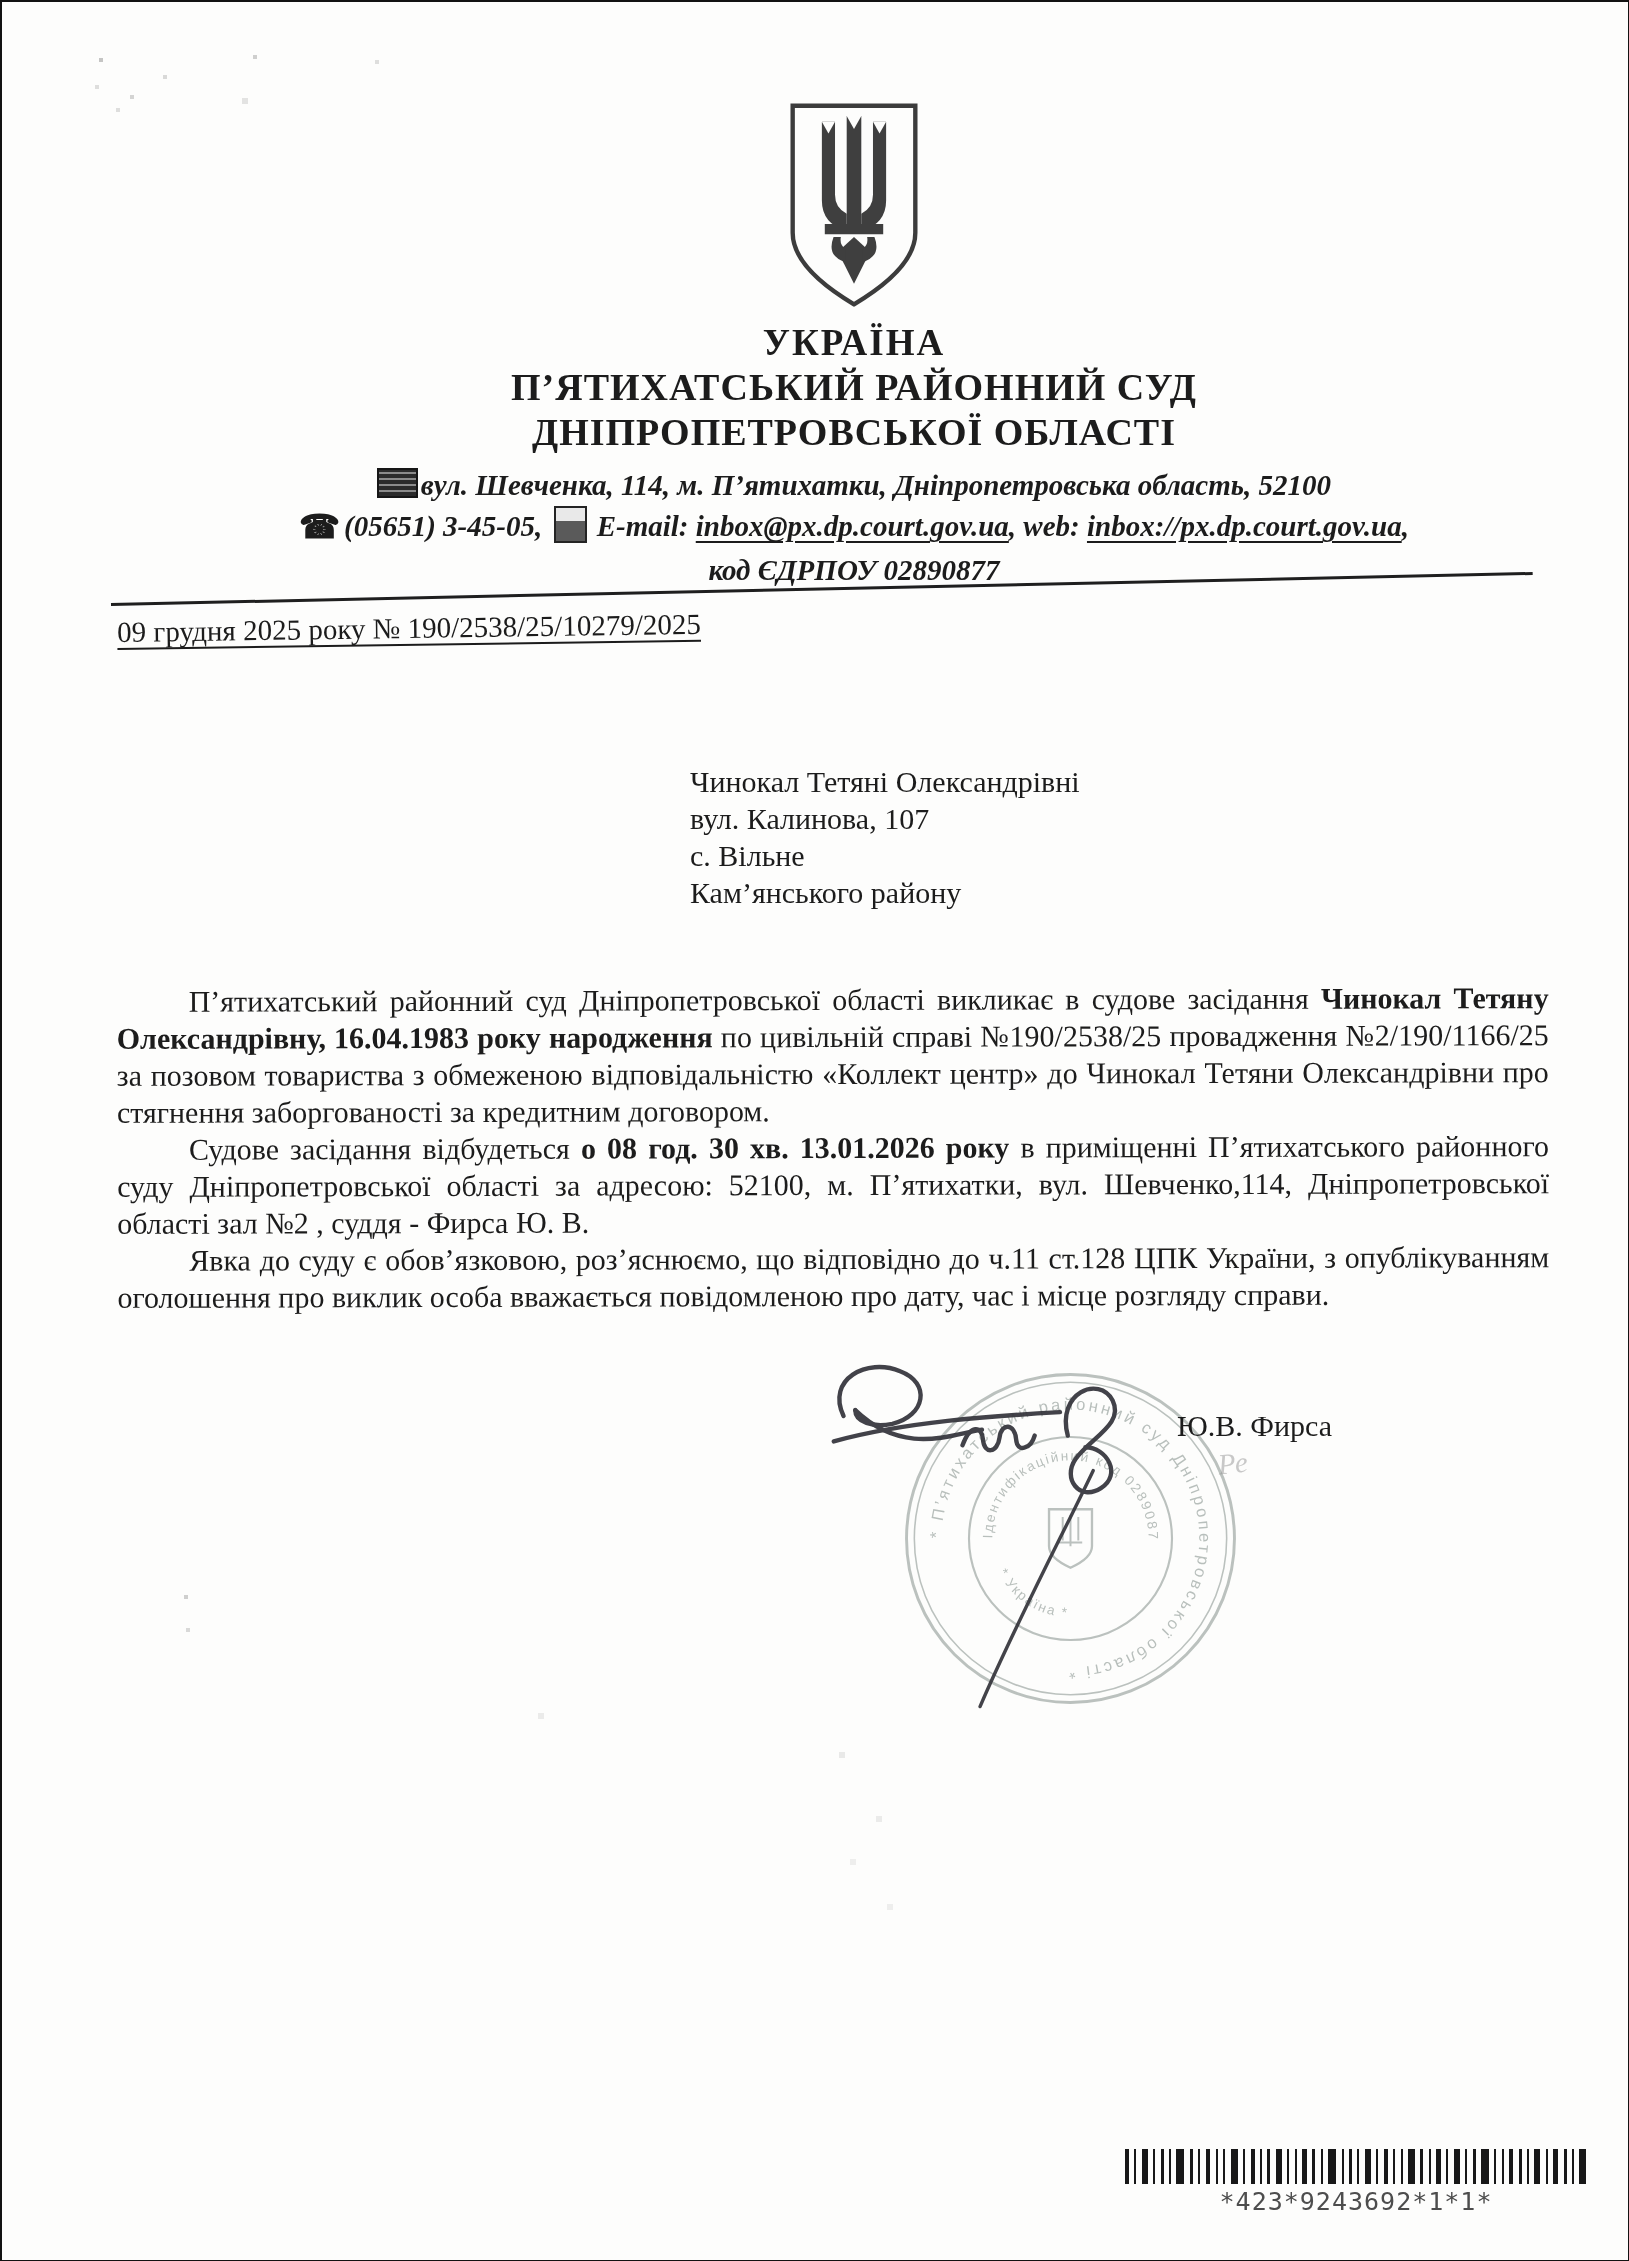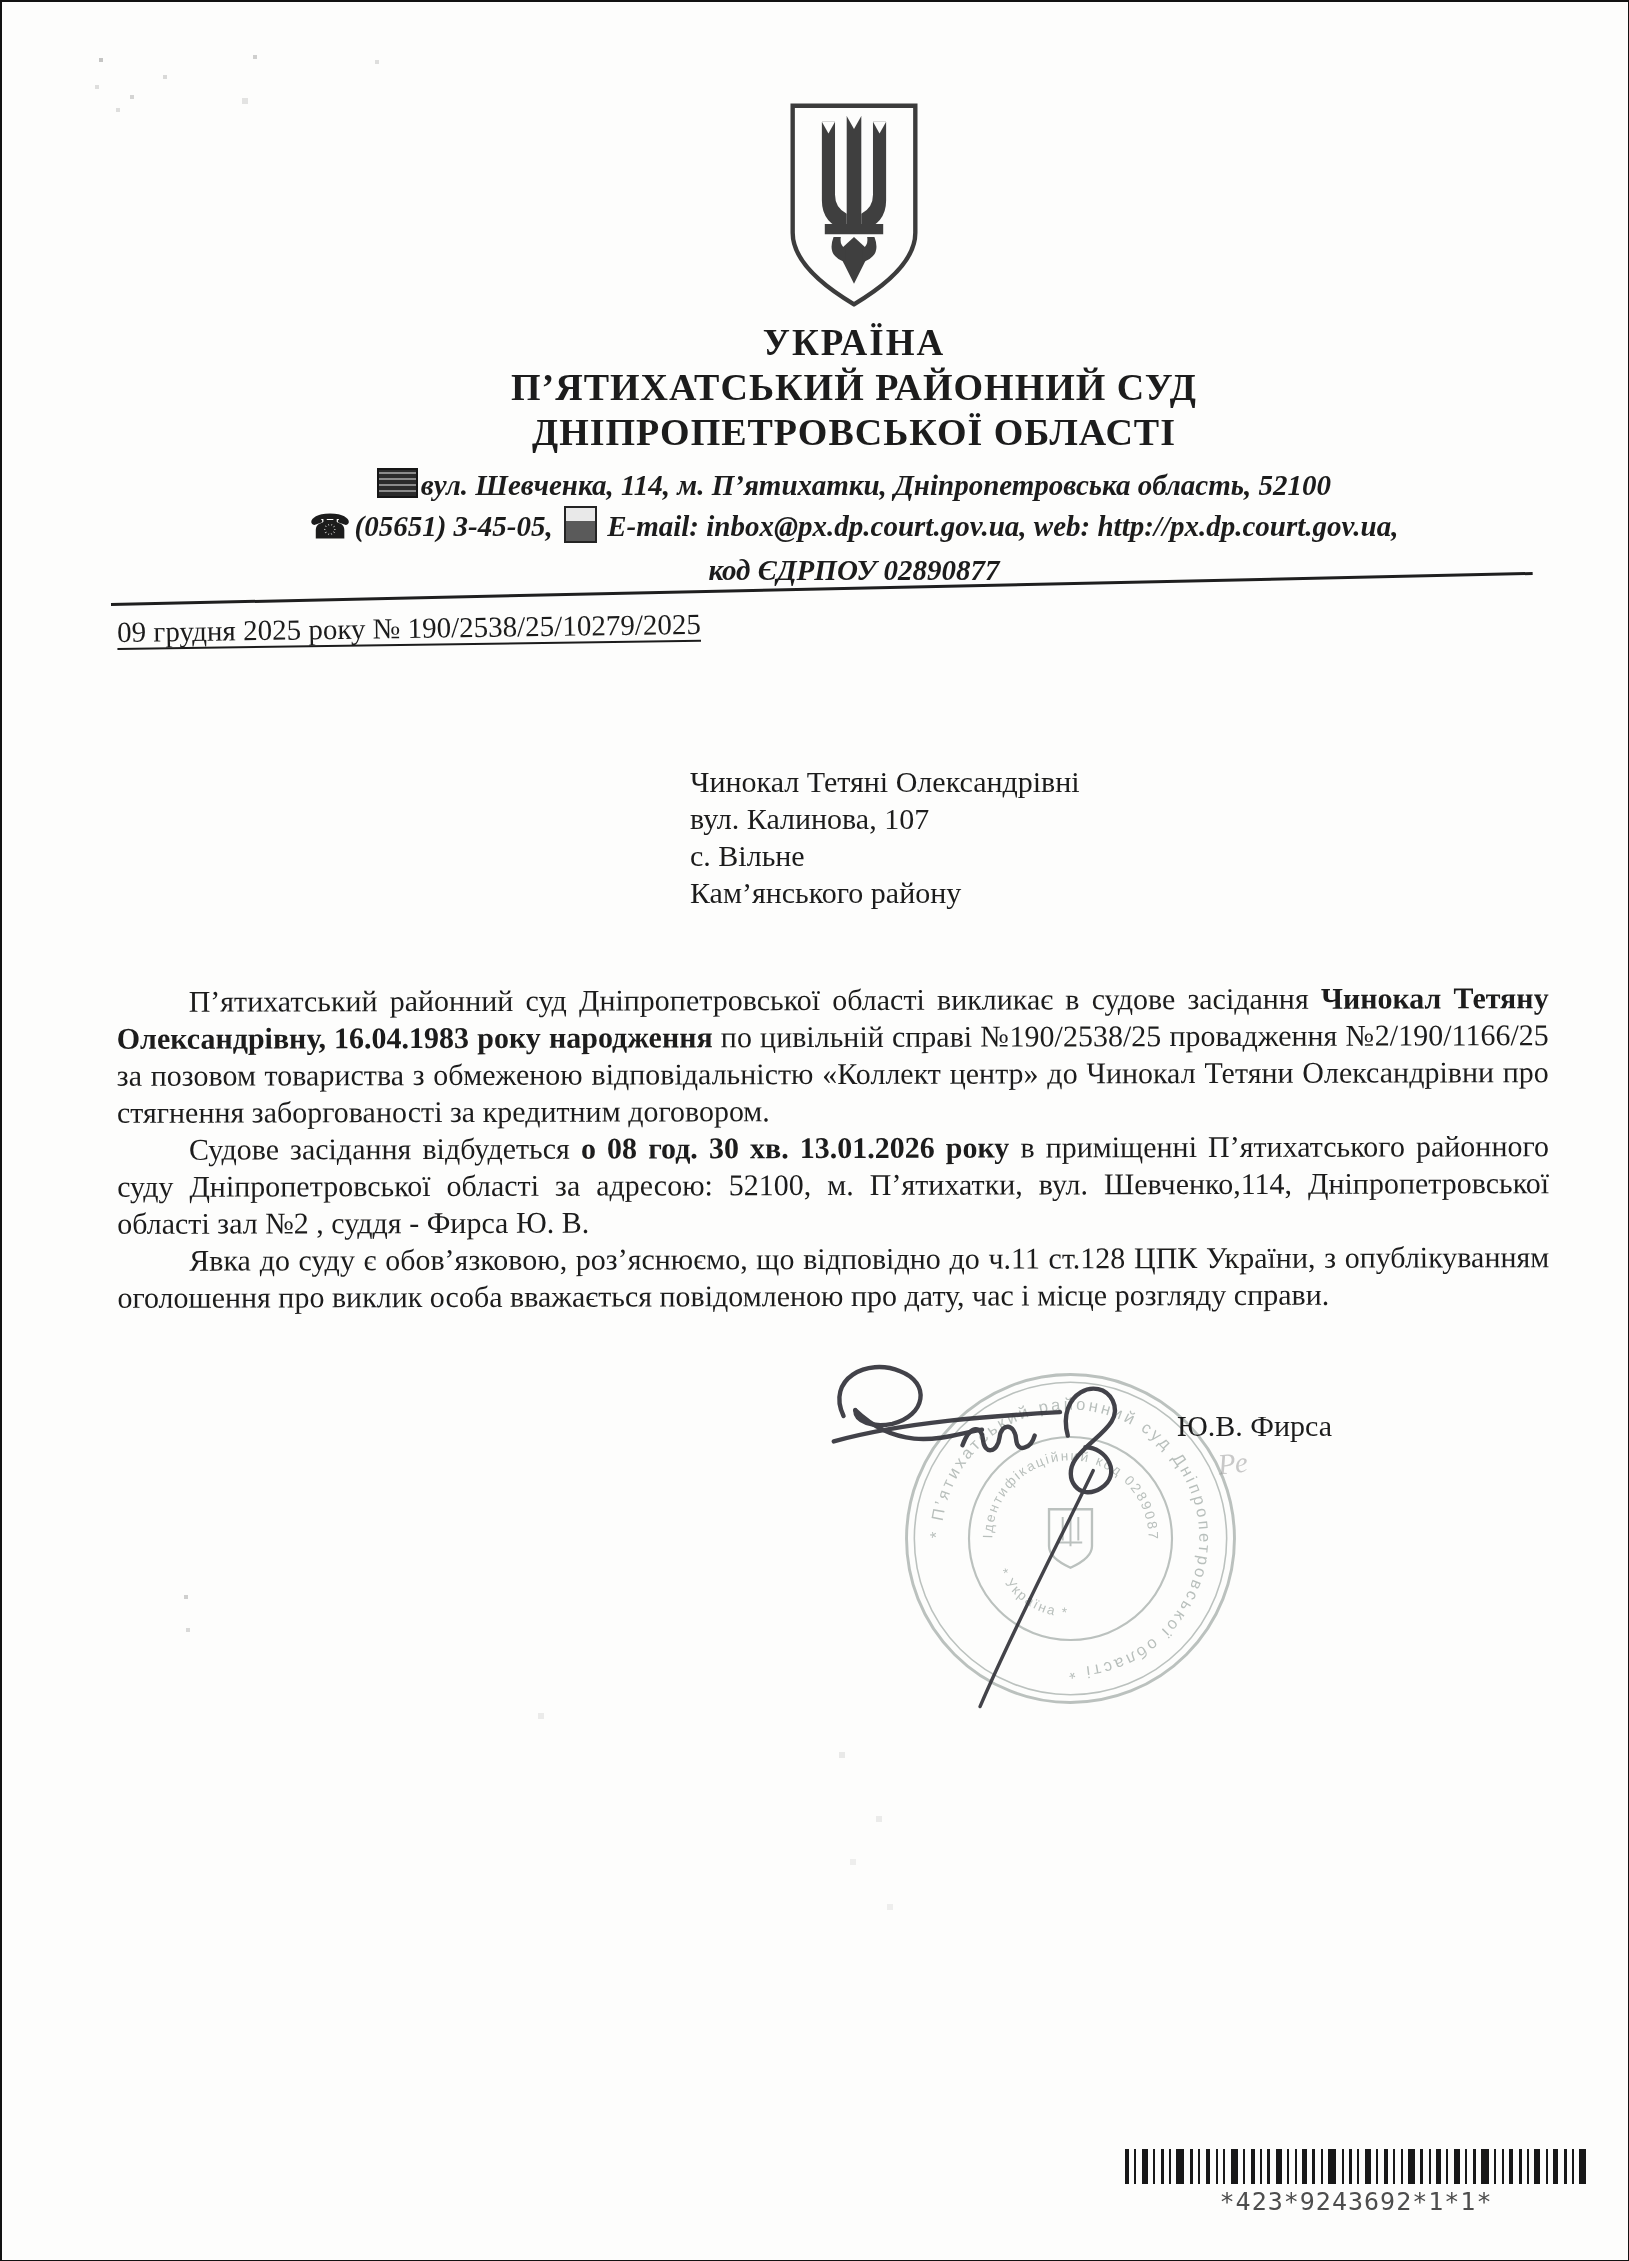--- a/index.html
+++ b/index.html
@@ -9,21 +9,21 @@
     font-family:"Liberation Serif","DejaVu Serif",serif;color:#1c1c1c;overflow:hidden;
   }
   
   .letterhead{position:absolute;left:0;right:0;top:96px;text-align:center;transform:translateX(39px);}
   .emblem{display:block;margin:0 auto 7.8px auto;}
   .country{font-size:37px;font-weight:700;letter-spacing:2px;line-height:45px;margin-top:5.9px;}
   .court{font-size:38px;font-weight:700;letter-spacing:1px;line-height:45px;}
   .addr-line{font-size:29px;font-weight:700;font-style:italic;margin-top:11.7px;line-height:39px;}
   .contact-line{font-size:29px;font-weight:700;font-style:italic;line-height:43px;}
   .edrpou-line{font-size:29px;font-weight:700;font-style:italic;line-height:39px;margin-top:2px;}
-  .u-link{text-decoration-thickness:2.4px;text-underline-offset:4.9px;text-align:center;}
+  .u-link{text-decoration:underline;text-decoration-thickness:2.4px;text-underline-offset:4.9px;text-align:center;}
   .env1{display:inline-block;width:37px;height:26px;border:2px solid #161616;vertical-align:-2.9px;margin-right:2.9px;
         background:repeating-linear-gradient(0deg,#2b2b2b 0 3.9px,#8b8b8b 3.9px 5.9px);}
   .env2{display:inline-block;width:29px;height:33px;border:2.9px solid #242424;vertical-align:-6.8px;margin:0 9.8px 0 11.7px;
         background:linear-gradient(180deg,#e9e9e9 0 38%,#5a5a5a 38% 100%);}
   .phone-glyph{font-style:normal;font-size:33px;margin-right:3.9px;vertical-align:-2px;}
   
   .top-rule{position:absolute;left:109px;top:601px;width:1422px;height:2.9px;background:#1f1f1f;
             transform:rotate(-1.25deg);transform-origin:left center;}
   .ref-line{position:absolute;left:115px;top:614px;font-size:29px;
             transform:rotate(-0.8deg);transform-origin:left top;}
@@ -88,21 +88,21 @@
     <div class="country">УКРАЇНА</div>
     <div class="court">П’ЯТИХАТСЬКИЙ РАЙОННИЙ СУД</div>
     <div class="court">ДНІПРОПЕТРОВСЬКОЇ ОБЛАСТІ</div>
     <div class="addr-line">
       <span class="env1"></span><span>вул. Шевченка, 114,  м. П’ятихатки,  Дніпропетровська область, 52100</span>
     </div>
     <div class="contact-line">
       <span class="phone-glyph">☎</span><span>(05651) 3-45-05,</span><span class="env2"></span><span>E-mail:</span>
       <span class="u-link">inbox@px.dp.court.gov.ua</span><span>,</span>
       <span>web:</span>
-      <span class="u-link">http://px.dp.court.gov.ua</span><span>,</span>
+      <span class="u-link">inbox://px.dp.court.gov.ua</span><span>,</span>
     </div>
     <div class="edrpou-line">код ЄДРПОУ 02890877</div>
   </header>
 
   <div class="top-rule"></div>
   <div class="ref-line">
     <span>09 грудня 2025 року № 190/2538/25/10279/2025</span>
   </div>
 
   <div class="recipient">

